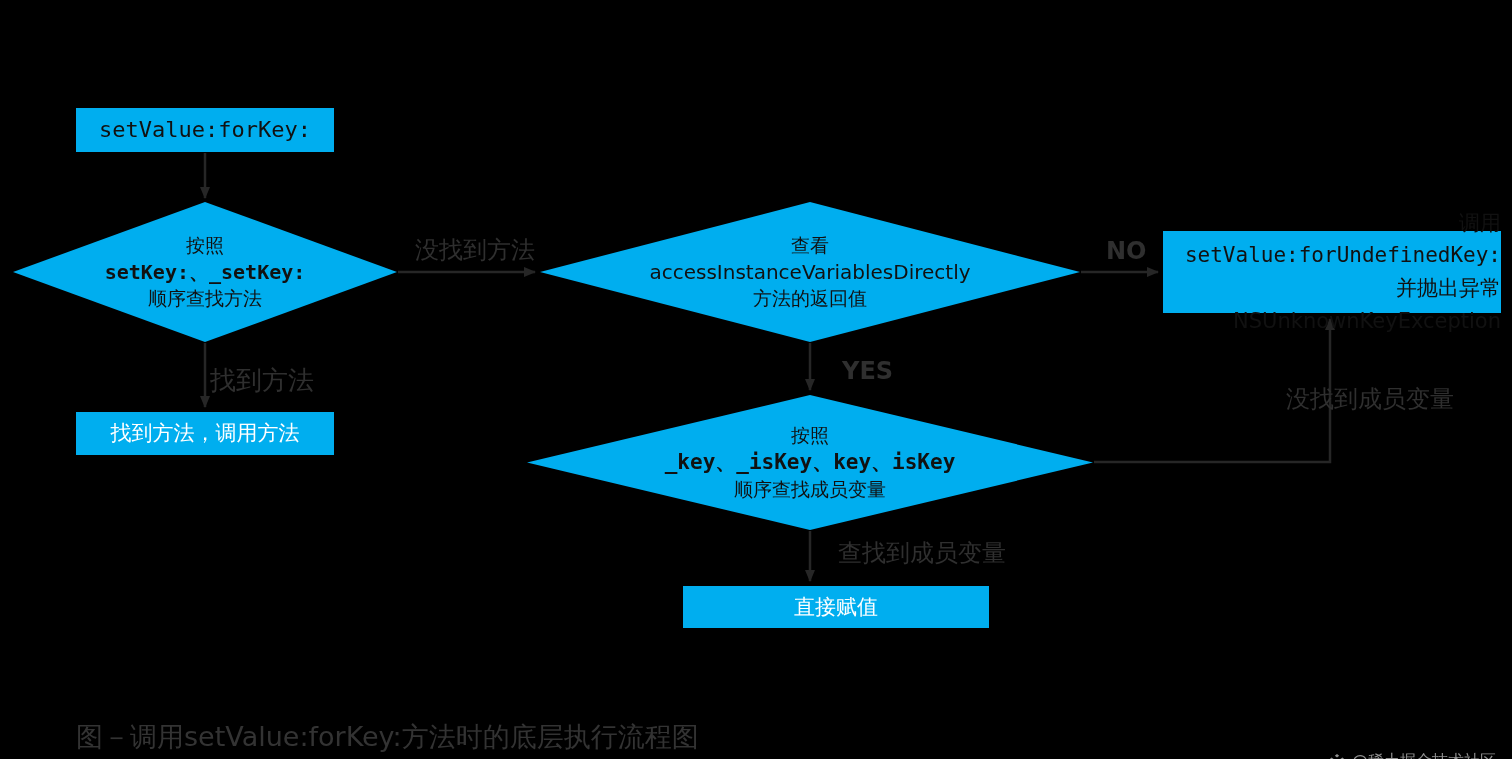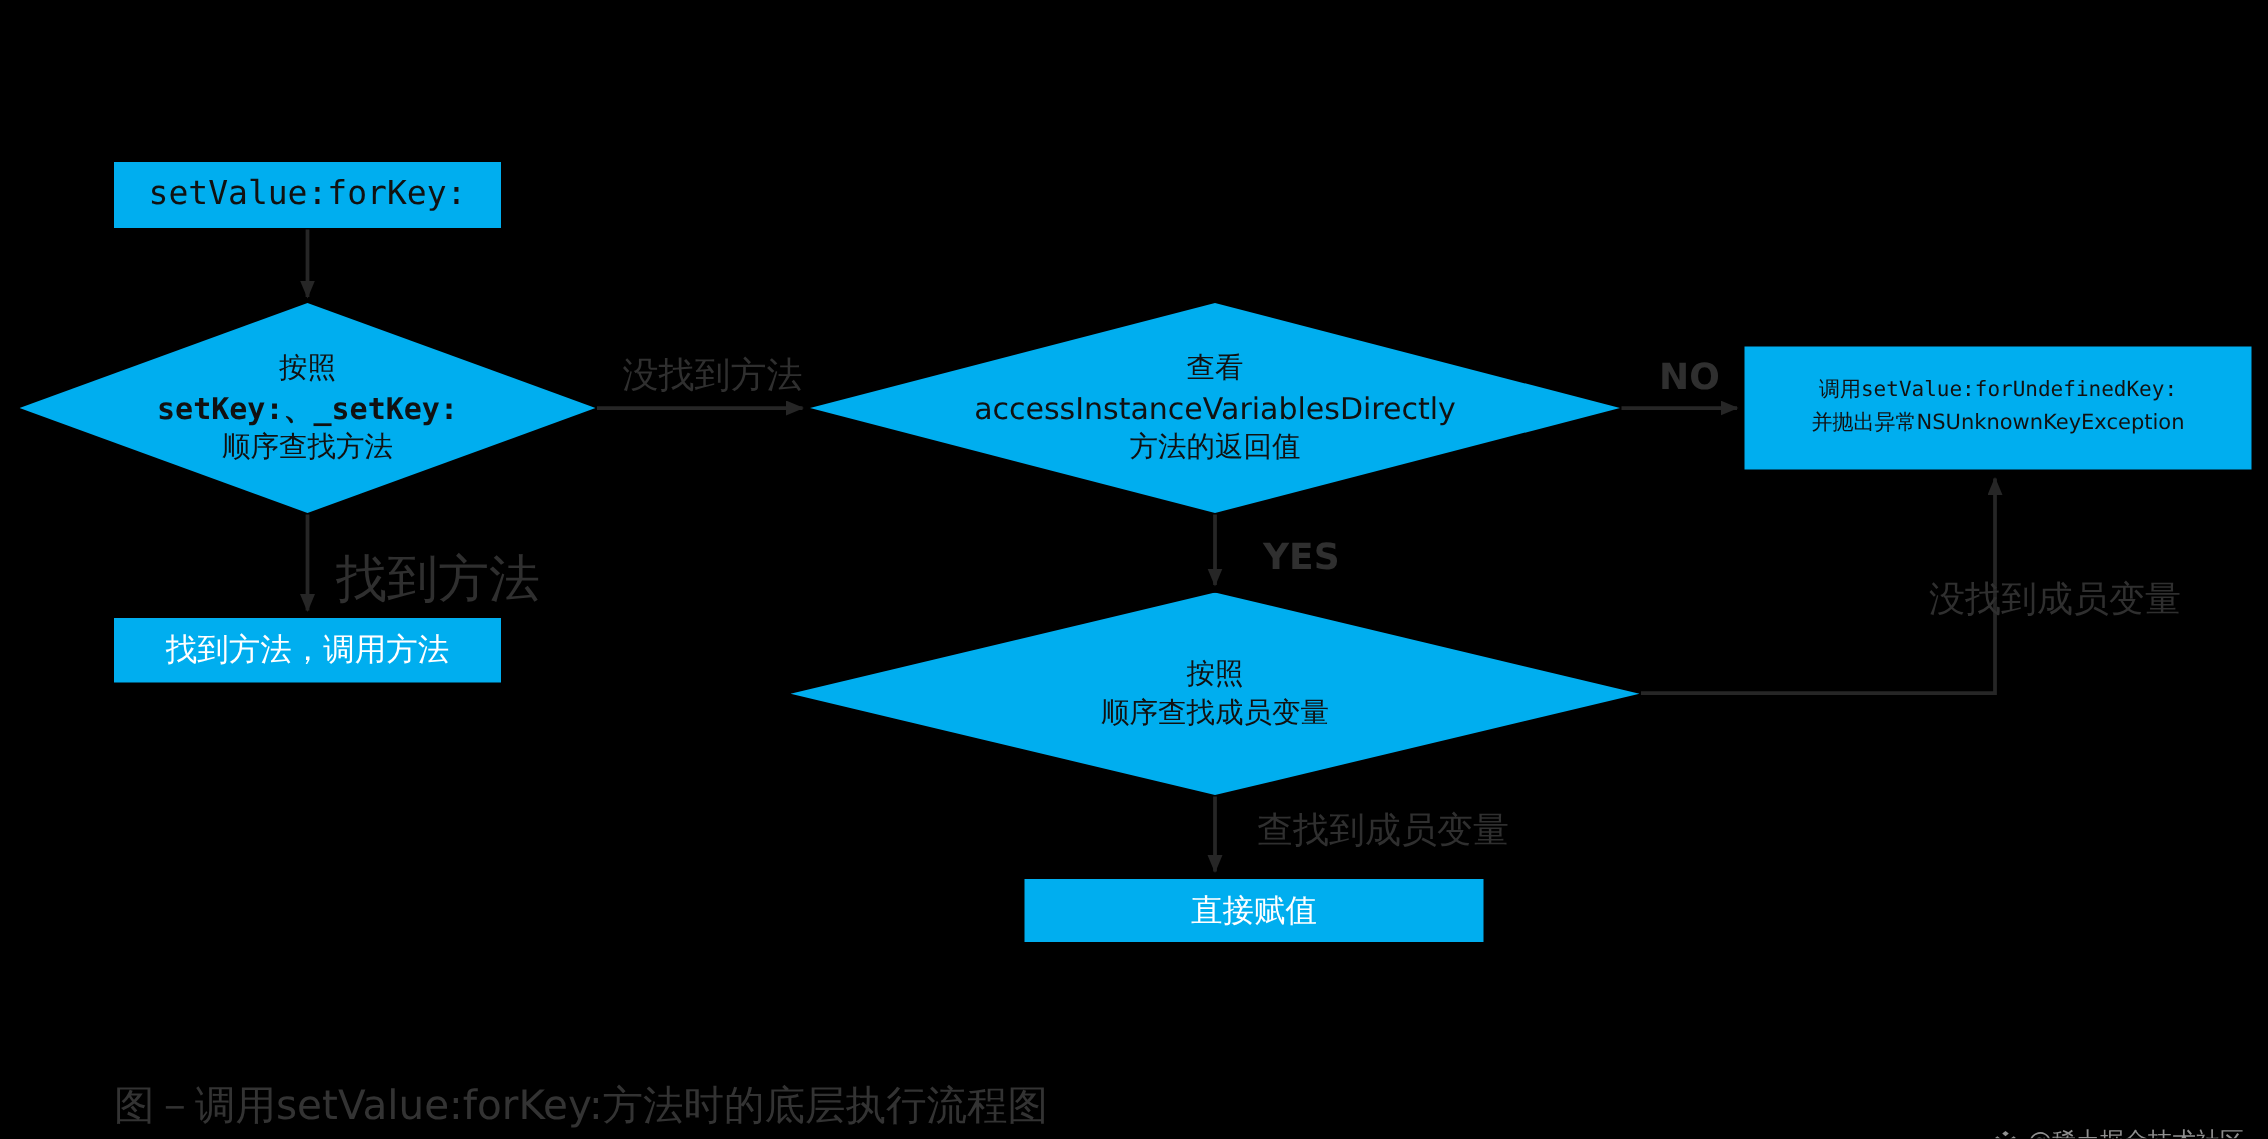--- a/index.html
+++ b/index.html
@@ -56,36 +56,36 @@
 
   #node-start {
     left: 76px; top: 108px; width: 258px; height: 44px;
     font-family: "DejaVu Sans Mono", "Liberation Mono", monospace;
     font-size: 22px; color: var(--shape-text-dark);
   }
   #diamond-find-method { left: 13px; top: 202px; width: 384px; height: 140px; font-size: 19px; }
   #diamond-find-method .code { font-size: 20px; }
   #diamond-access { left: 540px; top: 202px; width: 540px; height: 140px; font-size: 19px; }
   #diamond-access .mid { font-size: 20px; }
-  #rect-undefined { left: 1163px; top: 231px; width: 338px; height: 82px; font-size: 14px; }
+  #rect-undefined { left: 1163px; top: 231px; width: 338px; height: 82px; font-size: 21px; }
   #rect-undefined .node-line { line-height: 1.55; }
   #rect-call { left: 76px; top: 412px; width: 258px; height: 43px; font-size: 21px; color: var(--shape-text-light); }
   #diamond-find-ivar { left: 527px; top: 395px; width: 566px; height: 135px; font-size: 19px; }
   #diamond-find-ivar .code { font-size: 21px; }
   #rect-assign { left: 683px; top: 586px; width: 306px; height: 42px; font-size: 21px; color: var(--shape-text-light); }
 
   .edge-label {
     position: absolute;
     color: var(--label);
     font-size: 24px;
     white-space: nowrap;
   }
   #label-not-found-method { left: 415px; top: 234px; }
   #label-no { left: 1106px; top: 237px; font-weight: bold; }
-  #label-found-method { left: 224px; top: 363px; font-size: 34px; }
+  #label-found-method { left: 210px; top: 363px; font-size: 26px; }
   #label-yes { left: 842px; top: 357px; font-weight: bold; }
   #label-found-ivar { left: 838px; top: 537px; }
   #label-not-found-ivar { left: 1286px; top: 383px; }
 
   .caption {
     position: absolute;
     left: 76px; top: 719px;
     color: var(--caption);
     font-size: 27px;
     white-space: nowrap;
@@ -142,20 +142,21 @@
     <span class="node-line"><span>调用</span><span class="code">setValue:forUndefinedKey:</span></span>
     <span class="node-line"><span>并抛出异常</span><span>NSUnknownKeyException</span></span>
   </div>
 
   <div class="node rect" id="rect-call">
     <span class="node-line">找到方法，调用方法</span>
   </div>
 
   <div class="node diamond" id="diamond-find-ivar">
     <span class="node-line">按照</span>
+    <span class="node-line code bold">_key、_isKey、key、isKey</span>
     <span class="node-line">顺序查找成员变量</span>
   </div>
 
   <div class="node rect" id="rect-assign">
     <span class="node-line">直接赋值</span>
   </div>
 
   <div class="edge-label" id="label-not-found-method">没找到方法</div>
   <div class="edge-label" id="label-no">NO</div>
   <div class="edge-label" id="label-found-method">找到方法</div>

